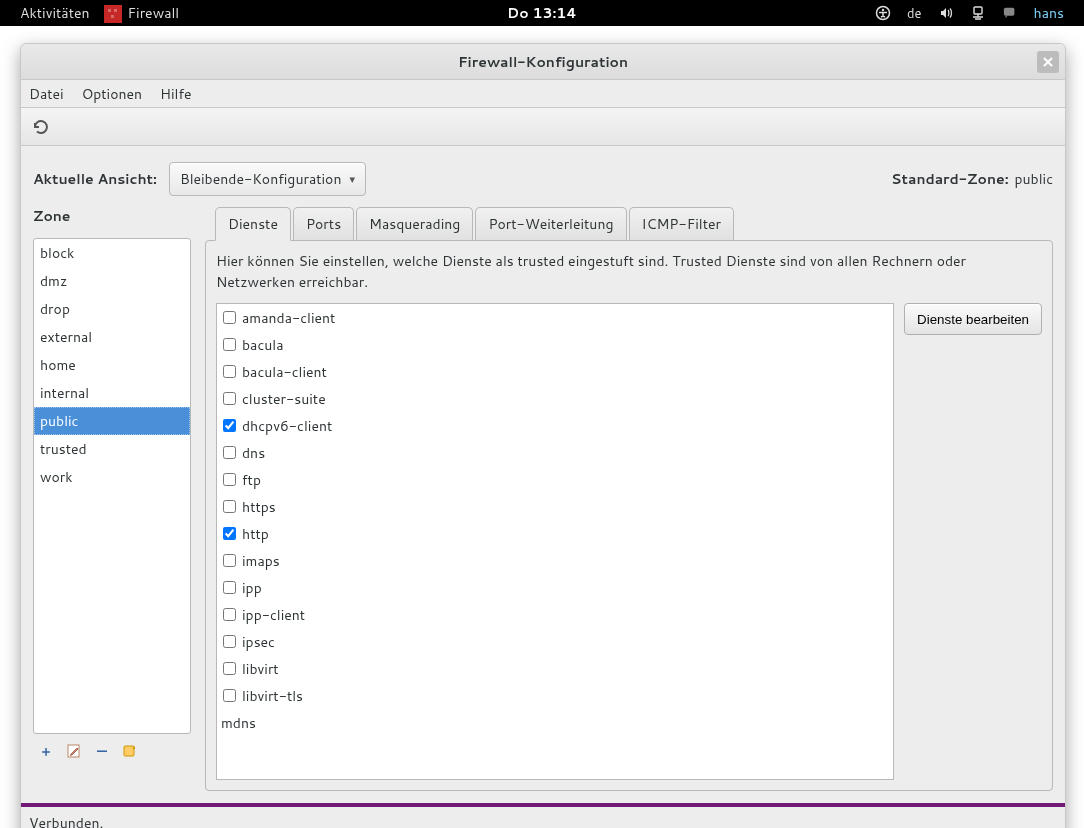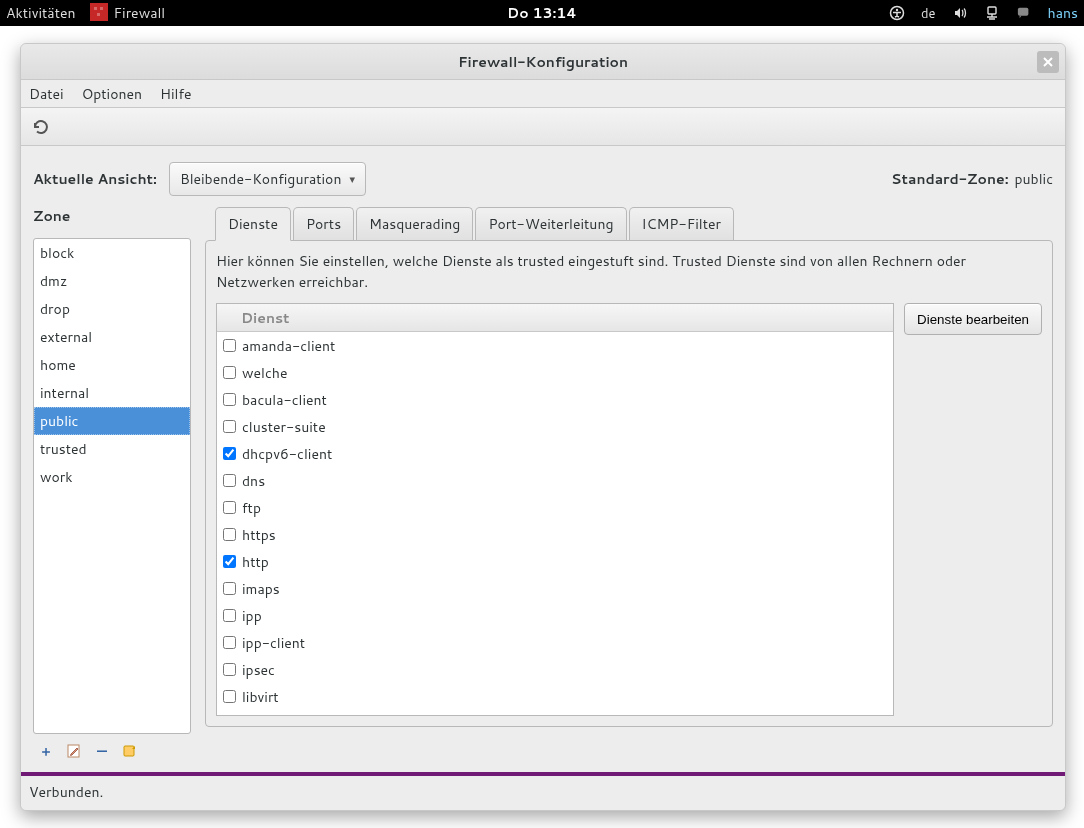--- a/index.html
+++ b/index.html
@@ -12,26 +12,26 @@
     width: 1084px;
     height: 828px;
     overflow: hidden;
   }
   .top-panel {
     height: 26px;
     background: #000;
     color: #ddd;
     display: flex;
     align-items: center;
-    padding: 0 6px;
+    padding: 0 20px;
     font-size: 14px;
     position: relative;
   }
   .top-panel .left { display: flex; align-items: center; gap: 14px; }
-  .top-panel .app { display: flex; align-items: flex-start; gap: 6px; }
+  .top-panel .app { display: flex; align-items: flex-end; gap: 6px; }
   .top-panel .app-icon {
     width: 18px; height: 18px;
     background: #c62828;
     position: relative;
   }
   .top-panel .app-icon::before {
     content: "";
     position: absolute;
     inset: 2px;
     background:
@@ -212,21 +212,21 @@
     z-index: 2;
     font-weight: 400;
   }
   .tab-panel {
     border: 1px solid #b8b8b8;
     border-radius: 4px;
     background: #ededed;
     padding: 10px;
     position: relative;
     top: 0;
-    height: 487px;
+    height: 551px;
     display: flex;
     flex-direction: column;
   }
   .tab-desc {
     color: #2e3436;
     margin-bottom: 10px;
     line-height: 1.5;
   }
   .svc-row { display: flex; gap: 10px; flex: 1; min-height: 0; }
   .svc-frame {
@@ -395,32 +395,28 @@
           <div class="tab active">Dienste</div>
           <div class="tab">Ports</div>
           <div class="tab">Masquerading</div>
           <div class="tab">Port-Weiterleitung</div>
           <div class="tab">ICMP-Filter</div>
         </div>
       <div class="tab-panel">
         <div class="tab-desc">Hier können Sie einstellen, welche Dienste als trusted eingestuft sind. Trusted Dienste sind von allen Rechnern oder Netzwerken erreichbar.</div>
         <div class="svc-row">
           <div class="svc-frame">
-            <div class="svc-head">
-              <span class="cb-col"></span>
-              <span>Dienst</span>
-            </div>
             <div class="svc-scroll" id="svc-scroll">
                 <div class="svc-item">
                   <input type="checkbox" style="">
                   <span>amanda-client</span>
                 </div>
                 <div class="svc-item">
                   <input type="checkbox" style="">
-                  <span>welche</span>
+                  <span>bacula</span>
                 </div>
                 <div class="svc-item">
                   <input type="checkbox" style="">
                   <span>bacula-client</span>
                 </div>
                 <div class="svc-item">
                   <input type="checkbox" style="">
                   <span>cluster-suite</span>
                 </div>
                 <div class="svc-item">

